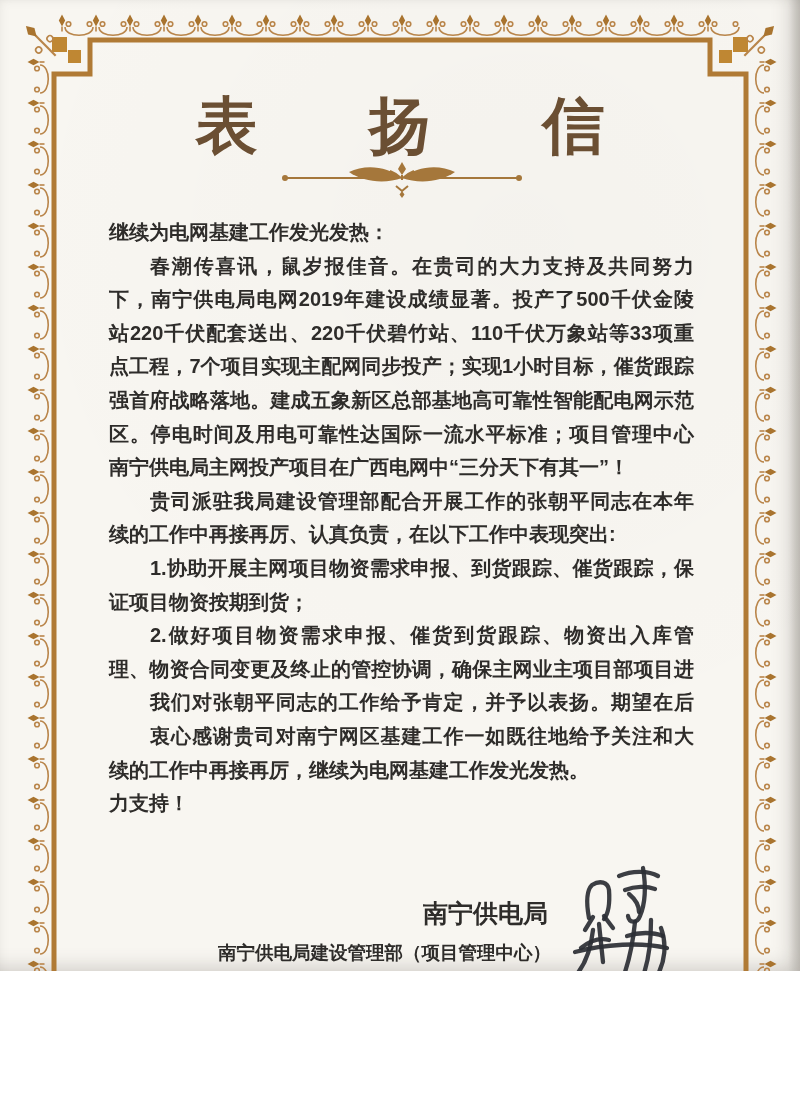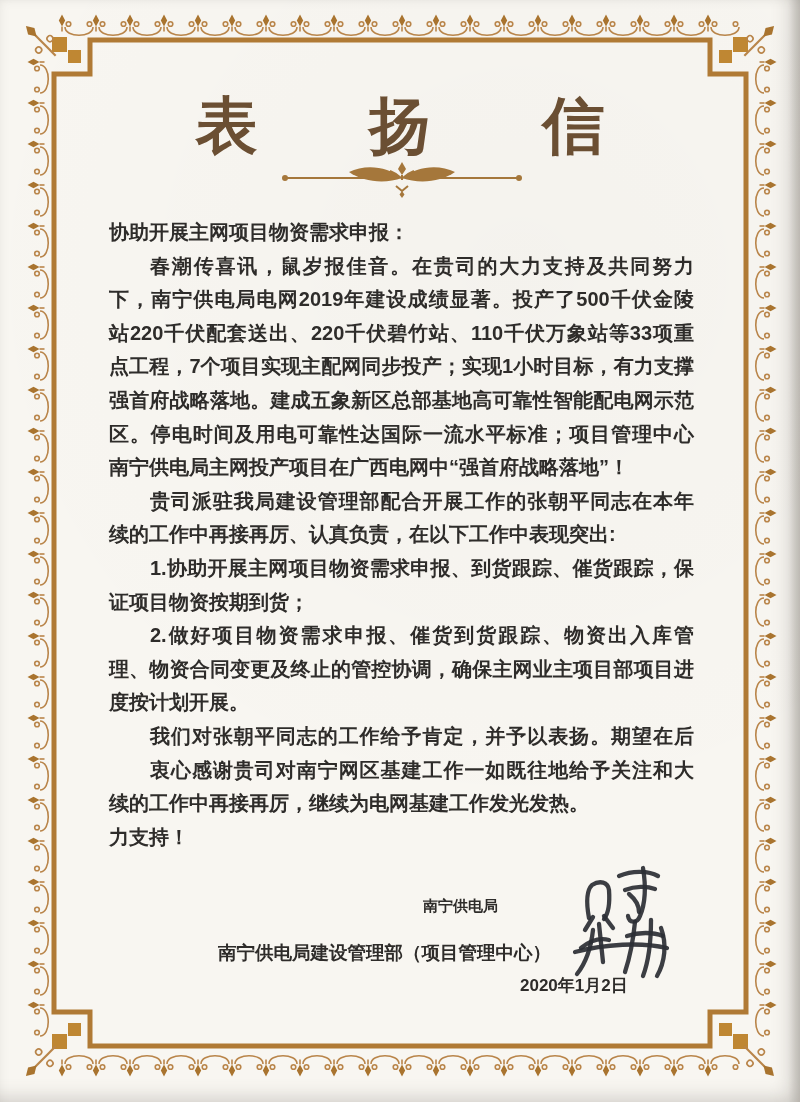--- a/index.html
+++ b/index.html
@@ -2,21 +2,21 @@
 <html style="--gold: #b9854a; --gold-dark: #a9742f; --frame: #b07a35; --square: #bf8733; --divider: #a5773b; --title: #6b4f33; --ink: #2b2e34; --paper: #f8f6f1;"><head>
 <meta charset="utf-8">
 <style>
   :root{
     --gold:#b9854a; --gold-dark:#a9742f; --frame:#b07a35; --square:#bf8733;
     --divider:#a5773b; --title:#6b4f33; --ink:#2b2e34; --text:#2e2c2a; --paper:#f8f6f1;
   }
   *{margin:0;padding:0;box-sizing:border-box;}
   html,body{width:800px;}
   .page{
-    position:relative;width:800px;height:1102px;overflow:hidden;
+    position:relative;width:800px;height:971px;overflow:hidden;
     background: radial-gradient(circle at 65% 25%, rgba(0,0,0,0.015), transparent 60%), var(--paper);
     box-shadow: inset -16px -10px 20px -8px rgba(95,90,82,.30), inset 5px 5px 12px -7px rgba(95,90,82,.14);
     font-family:"Liberation Sans","DejaVu Sans",sans-serif;
     color:var(--text);
   }
   .edge-shade{position:absolute;top:0;right:0;width:12px;height:100%;
     background:linear-gradient(to right, rgba(0,0,0,0), rgba(110,104,96,.22));}
   svg.border-svg{position:absolute;left:0;top:0;width:800px;height:1102px;}
   .s{fill:none;stroke:var(--gold);stroke-width:1.6px;}
   .f{fill:var(--gold-dark);}
@@ -35,21 +35,21 @@
   .dv-f{fill:var(--divider);}
 
   .letter-body{
     position:absolute;left:109px;top:216px;width:585px;
     font-size:20px;font-weight:700;line-height:33.6px;color:var(--text);
   }
   .line{text-align:justify;text-align-last:left;white-space:nowrap;}
   .line.j{white-space:normal;text-align-last:justify;}
   .line.ind{text-indent:41px;}
 
-  .sign-org1{position:absolute;left:423px;top:897px;font-size:15px;font-weight:700;}
+  .sign-org1{position:absolute;left:423px;top:897px;font-size:25px;font-weight:700;}
   .sign-org2{position:absolute;left:218px;top:940px;font-size:18.5px;font-weight:700;}
   .sign-date{position:absolute;left:520px;top:974px;font-size:17px;font-weight:700;}
 
   svg.signature{position:absolute;left:555px;top:860px;width:150px;height:140px;}
   .ink{fill:none;stroke:var(--ink);stroke-width:4.3px;stroke-linecap:round;stroke-linejoin:round;opacity:.92;}
 </style>
 </head>
 <body>
 
 <div class="page">
@@ -189,35 +189,34 @@
     <path class="dv-f" d="M125,18 C140,6 162,4 178,12 C164,22 142,24 125,18 Z"></path>
     <path class="dv-f" d="M125,2 L129,9 L125,15 L121,9 Z"></path>
     <path class="dv-s" d="M125,15 V20"></path>
     <path class="dv-s" d="M113,11 C118,13 122,16 124,18"></path>
     <path class="dv-s" d="M137,11 C132,13 128,16 126,18"></path>
     <path class="dv-s" d="M119,26 L125,31 L131,26"></path>
     <path class="dv-f" d="M125,31 L127.5,34.5 L125,38 L122.5,34.5 Z"></path>
   </svg>
 
   <div class="letter-body">
-      <div class="line">协助开展主网项目物资需求申报：</div>
+      <div class="line">继续为电网基建工作发光发热：</div>
       <div class="line ind j">春潮传喜讯，鼠岁报佳音。在贵司的大力支持及共同努力</div>
       <div class="line j">下，南宁供电局电网2019年建设成绩显著。投产了500千伏金陵</div>
       <div class="line j">站220千伏配套送出、220千伏碧竹站、110千伏万象站等33项重</div>
-      <div class="line j">点工程，7个项目实现主配网同步投产；实现1小时目标，有力支撑</div>
+      <div class="line j">点工程，7个项目实现主配网同步投产；实现1小时目标，催货跟踪</div>
       <div class="line j">强首府战略落地。建成五象新区总部基地高可靠性智能配电网示范</div>
       <div class="line j">区。停电时间及用电可靠性达国际一流水平标准；项目管理中心</div>
-      <div class="line">南宁供电局主网投产项目在广西电网中“强首府战略落地”！</div>
+      <div class="line">南宁供电局主网投产项目在广西电网中“三分天下有其一”！</div>
       <div class="line ind j">贵司派驻我局建设管理部配合开展工作的张朝平同志在本年</div>
       <div class="line">续的工作中再接再厉、认真负责，在以下工作中表现突出:</div>
       <div class="line ind j">1.协助开展主网项目物资需求申报、到货跟踪、催货跟踪，保</div>
       <div class="line">证项目物资按期到货；</div>
       <div class="line ind j">2.做好项目物资需求申报、催货到货跟踪、物资出入库管</div>
       <div class="line j">理、物资合同变更及终止的管控协调，确保主网业主项目部项目进</div>
-      <div class="line">度按计划开展。</div>
       <div class="line ind j">我们对张朝平同志的工作给予肯定，并予以表扬。期望在后</div>
       <div class="line ind j">衷心感谢贵司对南宁网区基建工作一如既往地给予关注和大</div>
       <div class="line">续的工作中再接再厉，继续为电网基建工作发光发热。</div>
       <div class="line">力支持！</div>
     </div>
 
   <div class="sign-org1">南宁供电局</div>
   <div class="sign-org2">南宁供电局建设管理部（项目管理中心）</div>
   <div class="sign-date">2020年1月2日</div>
 

